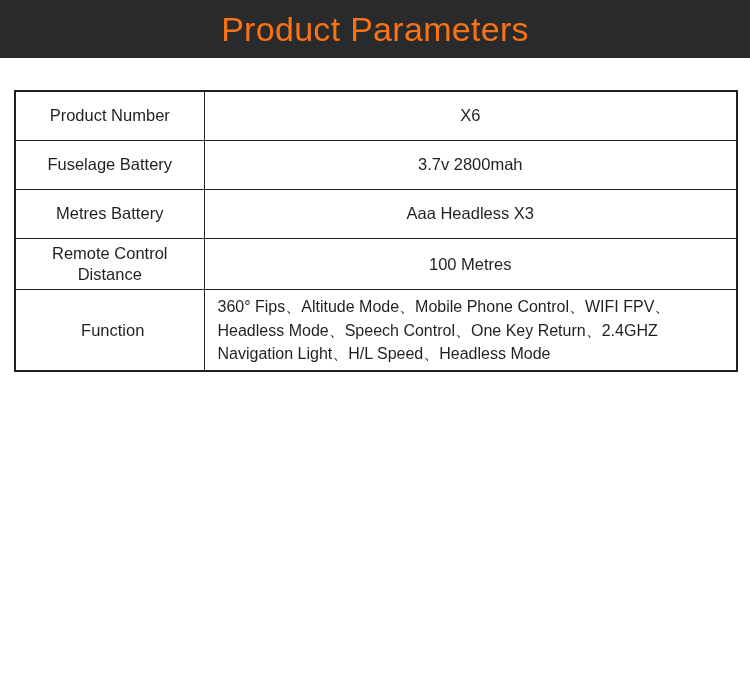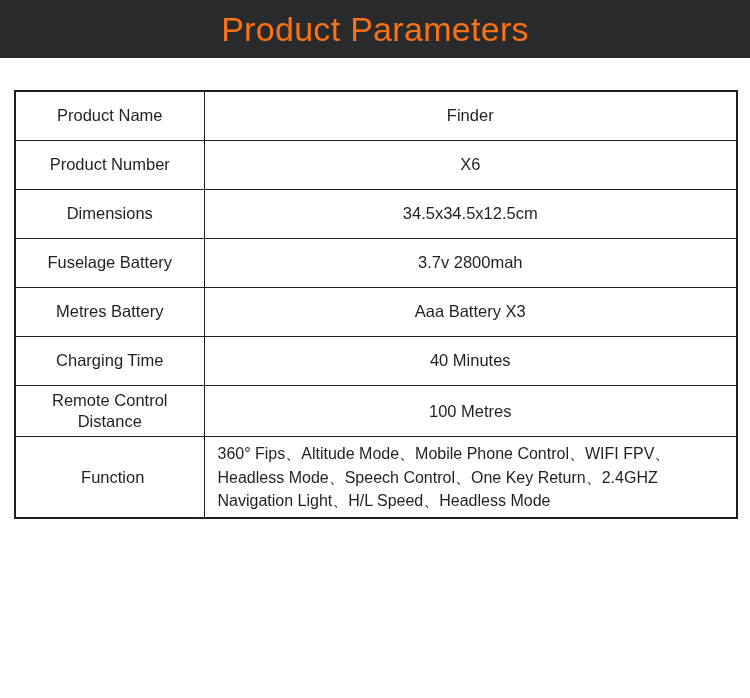--- a/index.html
+++ b/index.html
@@ -106,50 +106,38 @@
   </div>
 
   <div class="table-wrap">
     <table class="spec-table">
       <colgroup>
         <col class="col-label">
         <col class="col-value">
       </colgroup>
       <tbody>
 
-        <tr class="row-std">
-          <td class="cell-label">Product Name</td>
-          <td class="cell-value">Finder</td>
-        </tr>
 
         <tr class="row-std">
           <td class="cell-label">Product Number</td>
           <td class="cell-value">X6</td>
         </tr>
 
-        <tr class="row-std">
-          <td class="cell-label">Dimensions</td>
-          <td class="cell-value">34.5x34.5x12.5cm</td>
-        </tr>
 
         <tr class="row-std">
           <td class="cell-label">Fuselage Battery</td>
           <td class="cell-value">3.7v 2800mah</td>
         </tr>
 
         <tr class="row-std">
           <td class="cell-label">Metres Battery</td>
-          <td class="cell-value">Aaa Battery X3</td>
+          <td class="cell-value">Aaa Headless X3</td>
         </tr>
 
 
-        <tr class="row-std">
-          <td class="cell-label">Charging Time</td>
-          <td class="cell-value">40 Minutes</td>
-        </tr>
 
         <tr class="row-std">
           <td class="cell-label">Remote Control Distance</td>
           <td class="cell-value">100 Metres</td>
         </tr>
 
 
         <tr class="row-function">
           <td class="cell-label">Function</td>
           <td class="cell-value align-left">

